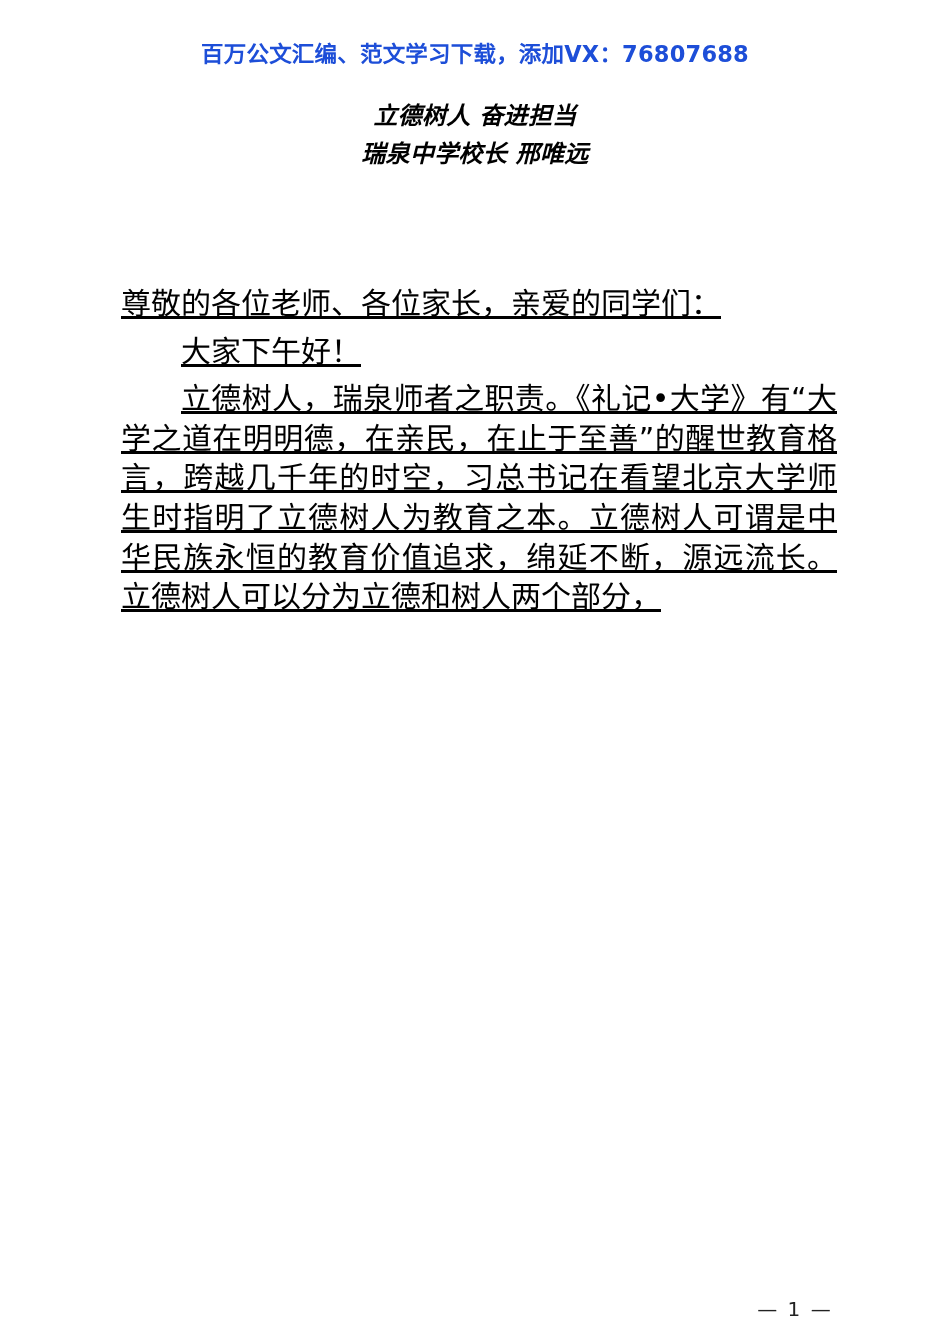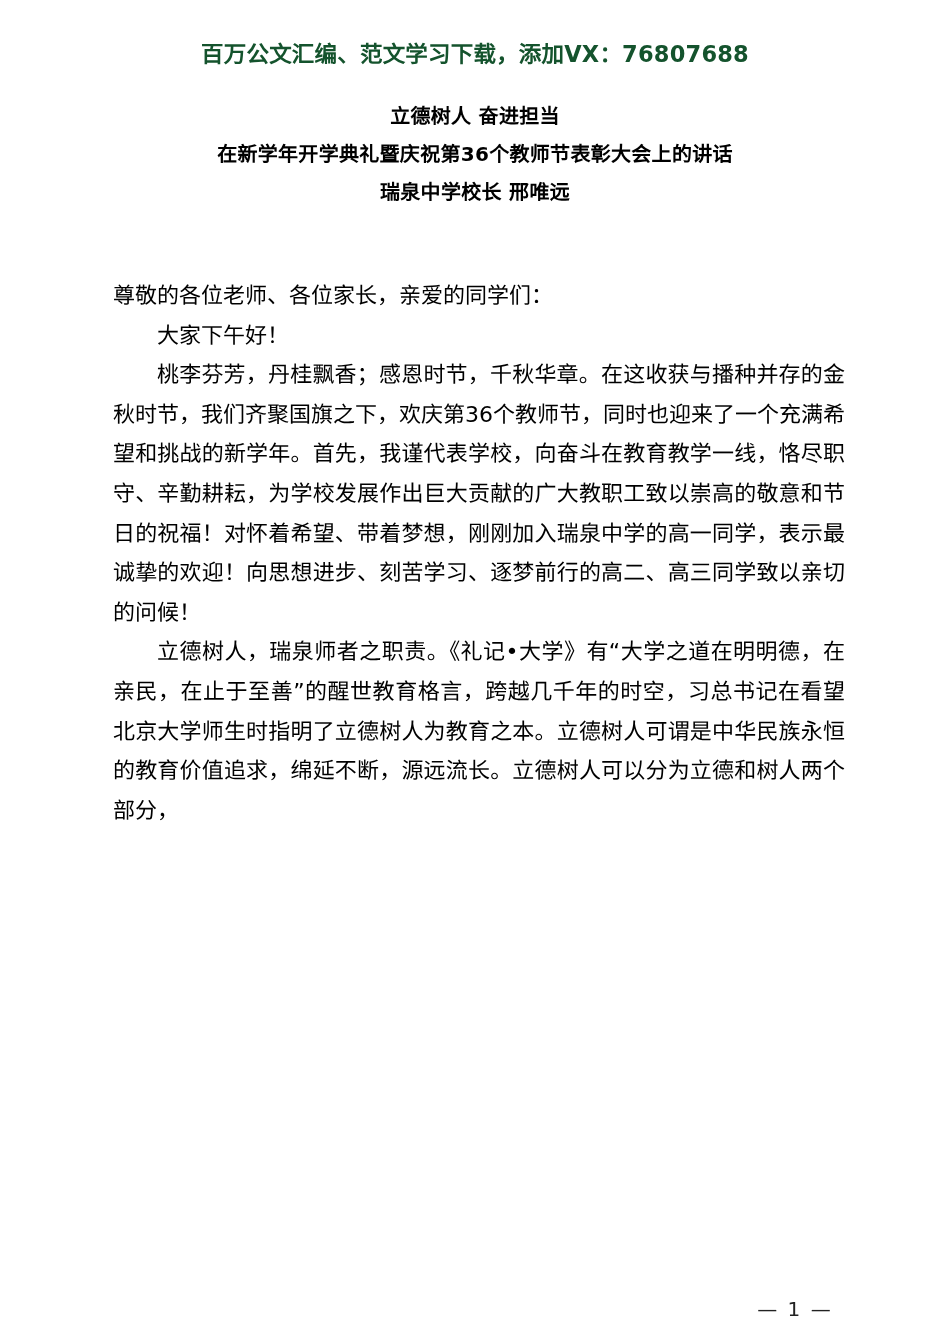--- a/index.html
+++ b/index.html
@@ -38,47 +38,49 @@
 
   
   .title-block {
     position: absolute;
     top: 97px;
     left: 0;
     width: 950px;
     text-align: center;
   }
   .title-line {
-    font-size: 20px;
+    font-size: 24px;
     font-weight: 700;
     line-height: 38px;
     color: #000;
     white-space: nowrap;
     letter-spacing: 0.3px;
+    font-style: italic;
   }
   .title-line.sub {
     font-weight: 700;
   }
 
   
   .body-block {
     position: absolute;
     top: 276px;
     left: 113px;
     width: 732px;
   }
   .para {
-    font-size: 22px;
+    font-size: 30px;
     line-height: 39.6px;
     text-align: justify;
     text-justify: inter-ideograph;
-    margin: 0;
+    margin: 8px;
     color: #000;
     letter-spacing: 0px;
     word-break: break-all;
+    text-decoration: underline;
   }
   .para.indent {
     text-indent: 2em;
   }
 
   
   .footer {
     position: absolute;
     left: 0;
     top: 1297px;
@@ -93,32 +95,30 @@
     margin-left: 640px;
     white-space: nowrap;
     letter-spacing: 2px;
   }
 </style>
 </head>
 <body>
 
 <div class="page">
 
-  <div class="promo-banner" style="color: #14532d;">百万公文汇编、范文学习下载，添加VX：76807688</div>
+  <div class="promo-banner" style="color: #1d4ed8;">百万公文汇编、范文学习下载，添加VX：76807688</div>
 
   <div class="title-block">
     <div class="title-line">立德树人  奋进担当</div>
-    <div class="title-line sub">在新学年开学典礼暨庆祝第36个教师节表彰大会上的讲话</div>
     <div class="title-line">瑞泉中学校长  邢唯远</div>
   </div>
 
   <div class="body-block">
     <p class="para">尊敬的各位老师、各位家长，亲爱的同学们：</p>
     <p class="para indent">大家下午好！</p>
-    <p class="para indent">桃李芬芳，丹桂飘香；感恩时节，千秋华章。在这收获与播种并存的金秋时节，我们齐聚国旗之下，欢庆第36个教师节，同时也迎来了一个充满希望和挑战的新学年。首先，我谨代表学校，向奋斗在教育教学一线，恪尽职守、辛勤耕耘，为学校发展作出巨大贡献的广大教职工致以崇高的敬意和节日的祝福！对怀着希望、带着梦想，刚刚加入瑞泉中学的高一同学，表示最诚挚的欢迎！向思想进步、刻苦学习、逐梦前行的高二、高三同学致以亲切的问候！</p>
     <p class="para indent">立德树人，瑞泉师者之职责。《礼记•大学》有“大学之道在明明德，在亲民，在止于至善”的醒世教育格言，跨越几千年的时空，习总书记在看望北京大学师生时指明了立德树人为教育之本。立德树人可谓是中华民族永恒的教育价值追求，绵延不断，源远流长。立德树人可以分为立德和树人两个部分，</p>
   </div>
 
   <div class="footer">
     <span class="footer-inner">— 1 —</span>
   </div>
 
 </div>
 
 </body></html>

